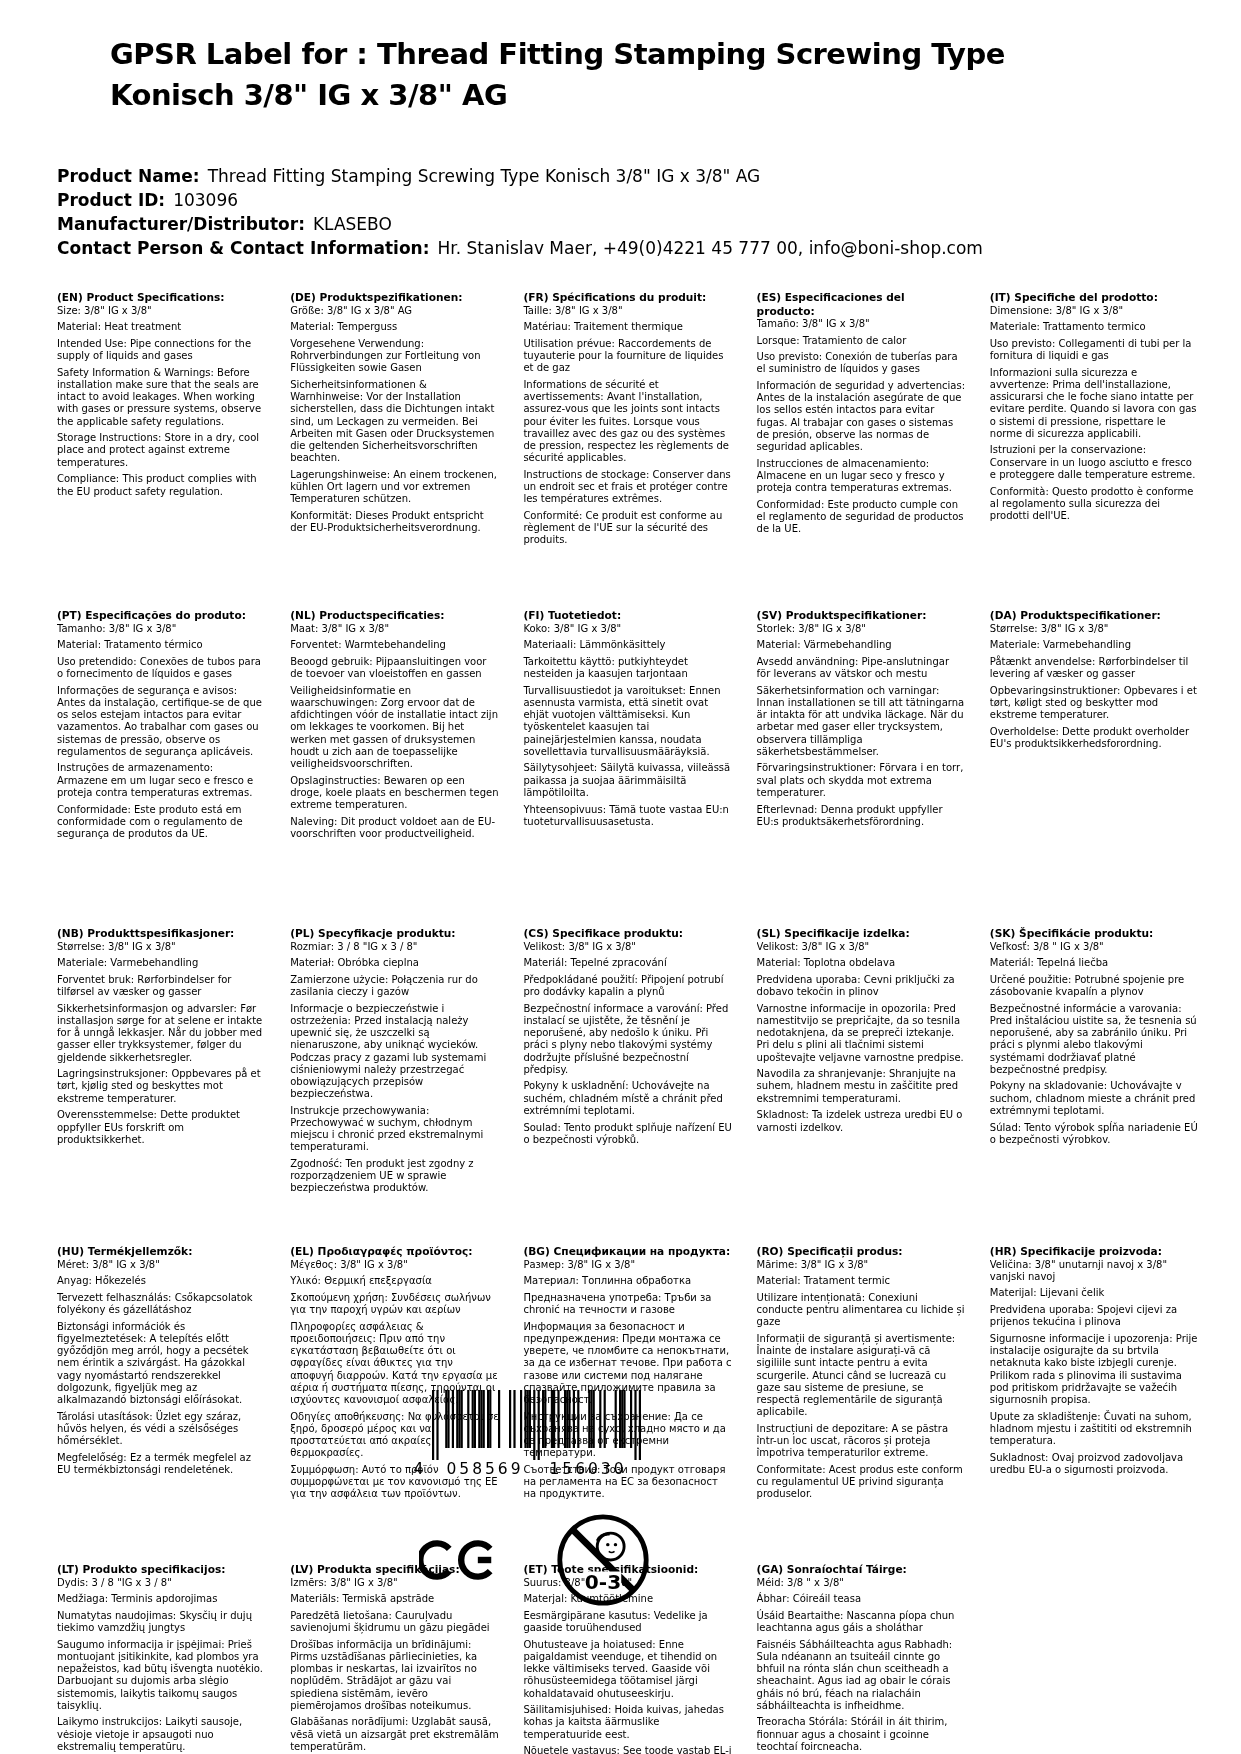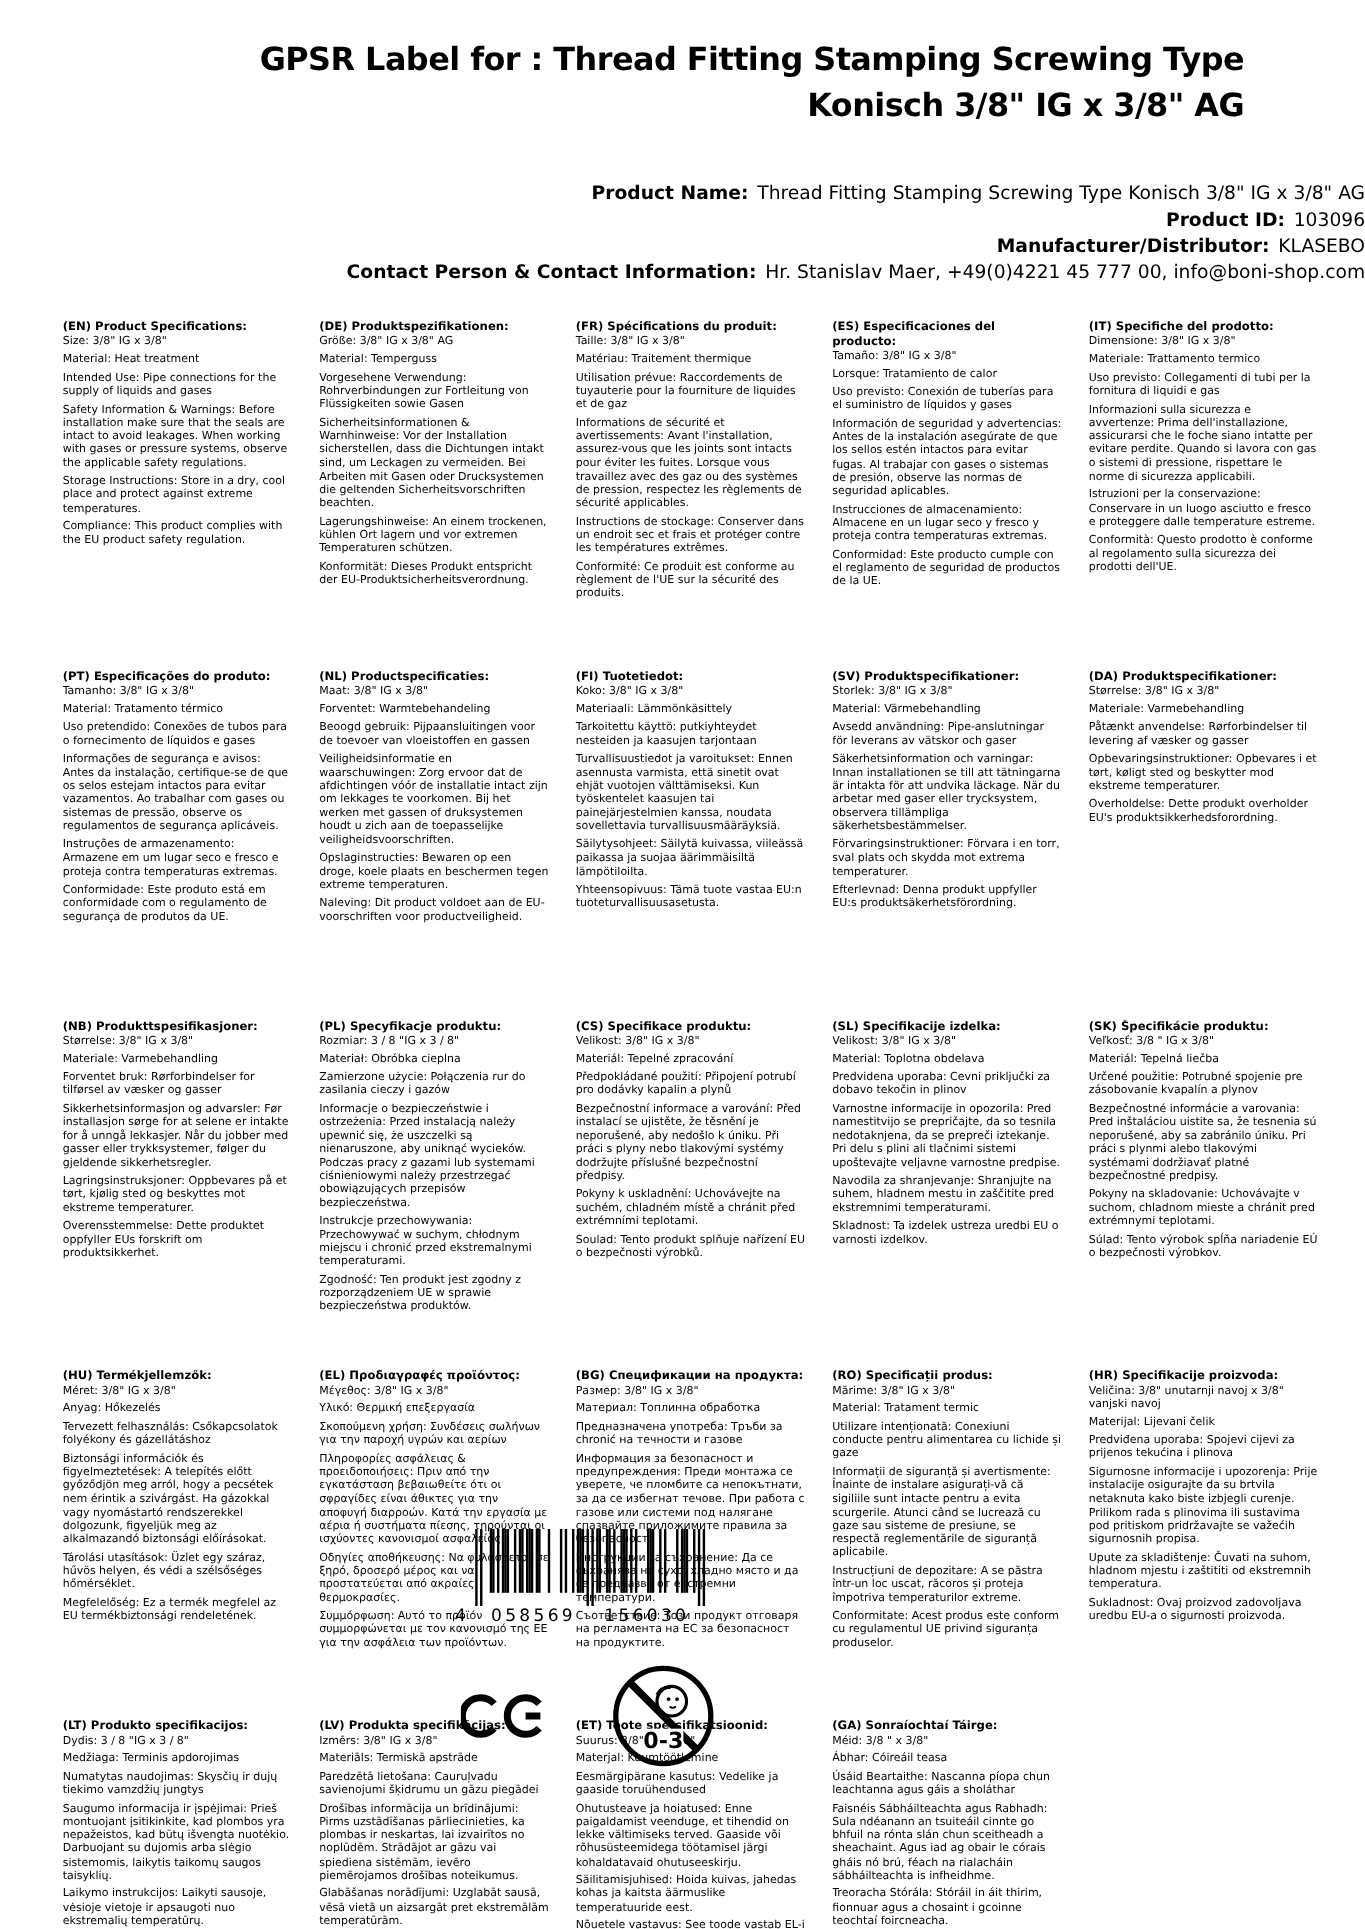--- a/index.html
+++ b/index.html
@@ -1,20 +1,20 @@
 <!DOCTYPE html>
 <html><head>
 <meta charset="utf-8">
 <style>
   html,body{margin:0;padding:0;background:#fff;}
   body{font-family:"DejaVu Sans", sans-serif;color:#000;}
   .page{position:relative;width:1241px;height:1754px;background:#fff;overflow:hidden;}
-  .title{margin:34px 110px 0;text-align:right;font-size:29px;line-height:1.42;font-weight:bold;letter-spacing:-0.5px;}
+  .title{margin:34px 110px 0;text-align:left;font-size:29px;line-height:1.42;font-weight:bold;letter-spacing:-0.5px;}
   .product-info{margin:52px 0 0 57px;font-size:17px;line-height:1.0;}
-  .pi-row{margin-bottom:7px;white-space:nowrap;text-align:right;}
+  .pi-row{margin-bottom:7px;white-space:nowrap;}
   .pi-label{font-weight:bold;margin-right:8px;}
   .spec-grid{display:grid;grid-template-columns:repeat(5,1fr);column-gap:24px;grid-auto-rows:318px;margin:34px 42px 0 57px;}
   .spec-cell{overflow:hidden;font-size:10px;line-height:1.22;}
   .spec-header{font-weight:bold;font-size:10.6px;line-height:1.25;}
   .spec-par{margin:4.5px 0 0;}
   .spec-par.first{margin-top:0;}
   .bottom{position:absolute;top:1390px;left:0;width:100%;display:flex;flex-direction:column;align-items:center;}
   .bottom-inner{display:flex;flex-direction:column;align-items:center;transform:translateX(-86px);}
   .barcode-wrap{display:flex;align-items:flex-end;}
   .marks-row{display:flex;align-items:center;gap:58px;margin-top:34px;}
@@ -104,21 +104,21 @@
         <p class="spec-par">Materiaali: Lämmönkäsittely</p>
         <p class="spec-par">Tarkoitettu käyttö: putkiyhteydet nesteiden ja kaasujen tarjontaan</p>
         <p class="spec-par">Turvallisuustiedot ja varoitukset: Ennen asennusta varmista, että sinetit ovat ehjät vuotojen välttämiseksi. Kun työskentelet kaasujen tai painejärjestelmien kanssa, noudata sovellettavia turvallisuusmääräyksiä.</p>
         <p class="spec-par">Säilytysohjeet: Säilytä kuivassa, viileässä paikassa ja suojaa äärimmäisiltä lämpötiloilta.</p>
         <p class="spec-par">Yhteensopivuus: Tämä tuote vastaa EU:n tuoteturvallisuusasetusta.</p>
       </div>
       <div class="spec-cell">
         <div class="spec-header">(SV) Produktspecifikationer:</div>
         <p class="spec-par first">Storlek: 3/8" IG x 3/8"</p>
         <p class="spec-par">Material: Värmebehandling</p>
-        <p class="spec-par">Avsedd användning: Pipe-anslutningar för leverans av vätskor och gaser</p>
+        <p class="spec-par">Avsedd användning: Pipe-anslutningar för leverans av vätskor och mestu</p>
         <p class="spec-par">Säkerhetsinformation och varningar: Innan installationen se till att tätningarna är intakta för att undvika läckage. När du arbetar med gaser eller trycksystem, observera tillämpliga säkerhetsbestämmelser.</p>
         <p class="spec-par">Förvaringsinstruktioner: Förvara i en torr, sval plats och skydda mot extrema temperaturer.</p>
         <p class="spec-par">Efterlevnad: Denna produkt uppfyller EU:s produktsäkerhetsförordning.</p>
       </div>
       <div class="spec-cell">
         <div class="spec-header">(DA) Produktspecifikationer:</div>
         <p class="spec-par first">Størrelse: 3/8" IG x 3/8"</p>
         <p class="spec-par">Materiale: Varmebehandling</p>
         <p class="spec-par">Påtænkt anvendelse: Rørforbindelser til levering af væsker og gasser</p>
         <p class="spec-par">Opbevaringsinstruktioner: Opbevares i et tørt, køligt sted og beskytter mod ekstreme temperaturer.</p>

